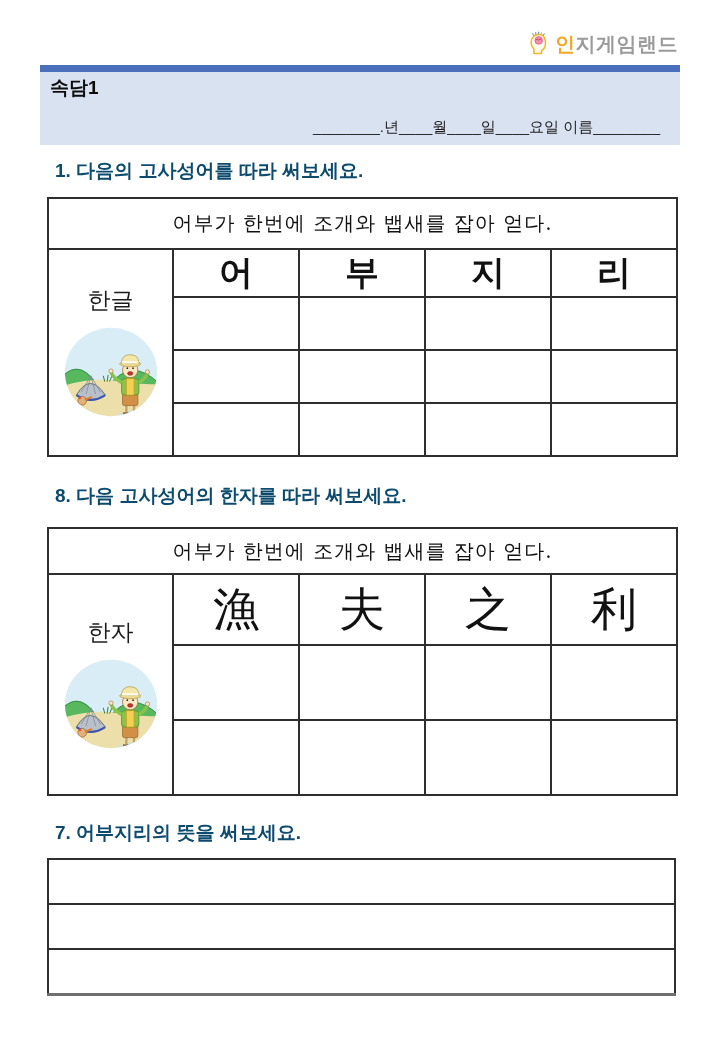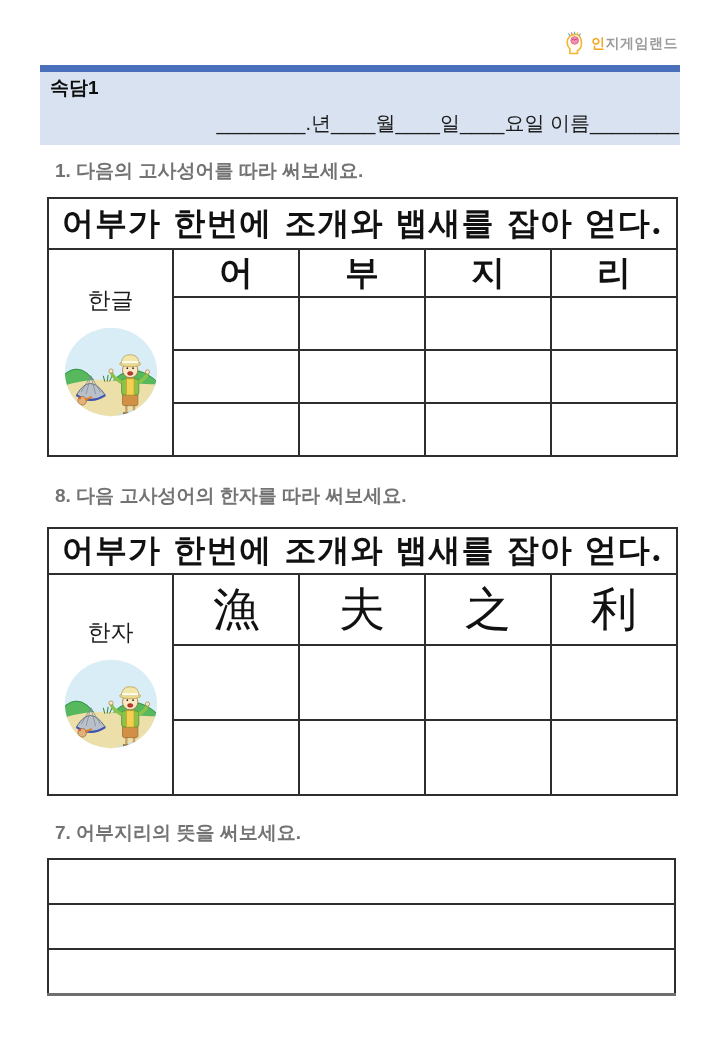--- a/index.html
+++ b/index.html
@@ -5,43 +5,43 @@
   * { margin:0; padding:0; box-sizing:border-box; }
   html,body { background:#ffffff; }
   body {
     width:720px; height:1040px; position:relative; overflow:hidden;
     font-family:"Liberation Sans","DejaVu Sans",sans-serif; color:#111;
   }
 
   
   .logo { position:absolute; top:29px; right:42px; display:flex; align-items:center; gap:4px; }
   .logo svg { display:block; }
-  .logo-text { font-size:14px; font-weight:bold; letter-spacing:0.5px; }
+  .logo-text { font-size:20px; font-weight:bold; letter-spacing:0.5px; }
   .logo-text .hl { color:#f5a623; }
   .logo-text .rest { color:#9b9b9b; }
 
   
   .header { position:absolute; left:40px; top:65px; width:640px; height:64px; }
   .header-bar { height:7px; background:#4a70bc; }
   .header-body { height:73px; background:#d9e2f0; position:relative; }
   .ws-title { position:absolute; left:10px; top:3px; font-size:19px; font-weight:bold; color:#0d0d0d; }
-  .date-line { position:absolute; right:1px; bottom:8px; font-size:20px; color:#1c1c1c; white-space:nowrap; }
-
-  
-  .sec-title { position:absolute; left:55px; font-size:19px; font-weight:bold; color:#737373; white-space:nowrap; }
+  .date-line { position:absolute; right:20px; bottom:8px; font-size:15px; color:#1c1c1c; white-space:nowrap; }
+
+  
+  .sec-title { position:absolute; left:55px; font-size:19px; font-weight:bold; color:#0c4a6e; white-space:nowrap; }
   .t1 { top:158px; } .t2 { top:483px; } .t3 { top:820px; }
 
   
   table { border-collapse:collapse; table-layout:fixed; position:absolute; left:47px; width:629px; background:#fff; }
   td { border:2px solid #2e2e2e; text-align:center; vertical-align:middle; padding:0; }
   .tbl1 { top:197px; } .tbl2 { top:527px; } .tbl3 { top:858px; }
 
   .sentence-cell {
     font-family:"DejaVu Serif","Liberation Serif",serif;
-    font-weight:bold; font-size:32px; letter-spacing:1px; white-space:nowrap; overflow:hidden;
+    font-weight:normal; font-size:20px; letter-spacing:1px; white-space:nowrap; overflow:hidden;
   }
   .tbl1 .sentence-cell { height:51px; }
   .tbl2 .sentence-cell { height:46px; }
 
   .char-cell {
     font-family:"DejaVu Serif","Liberation Serif",serif;
     font-weight:bold; font-size:34px; height:48px;
   }
   .hanja-cell {
     font-family:"DejaVu Sans","Liberation Sans",sans-serif;

